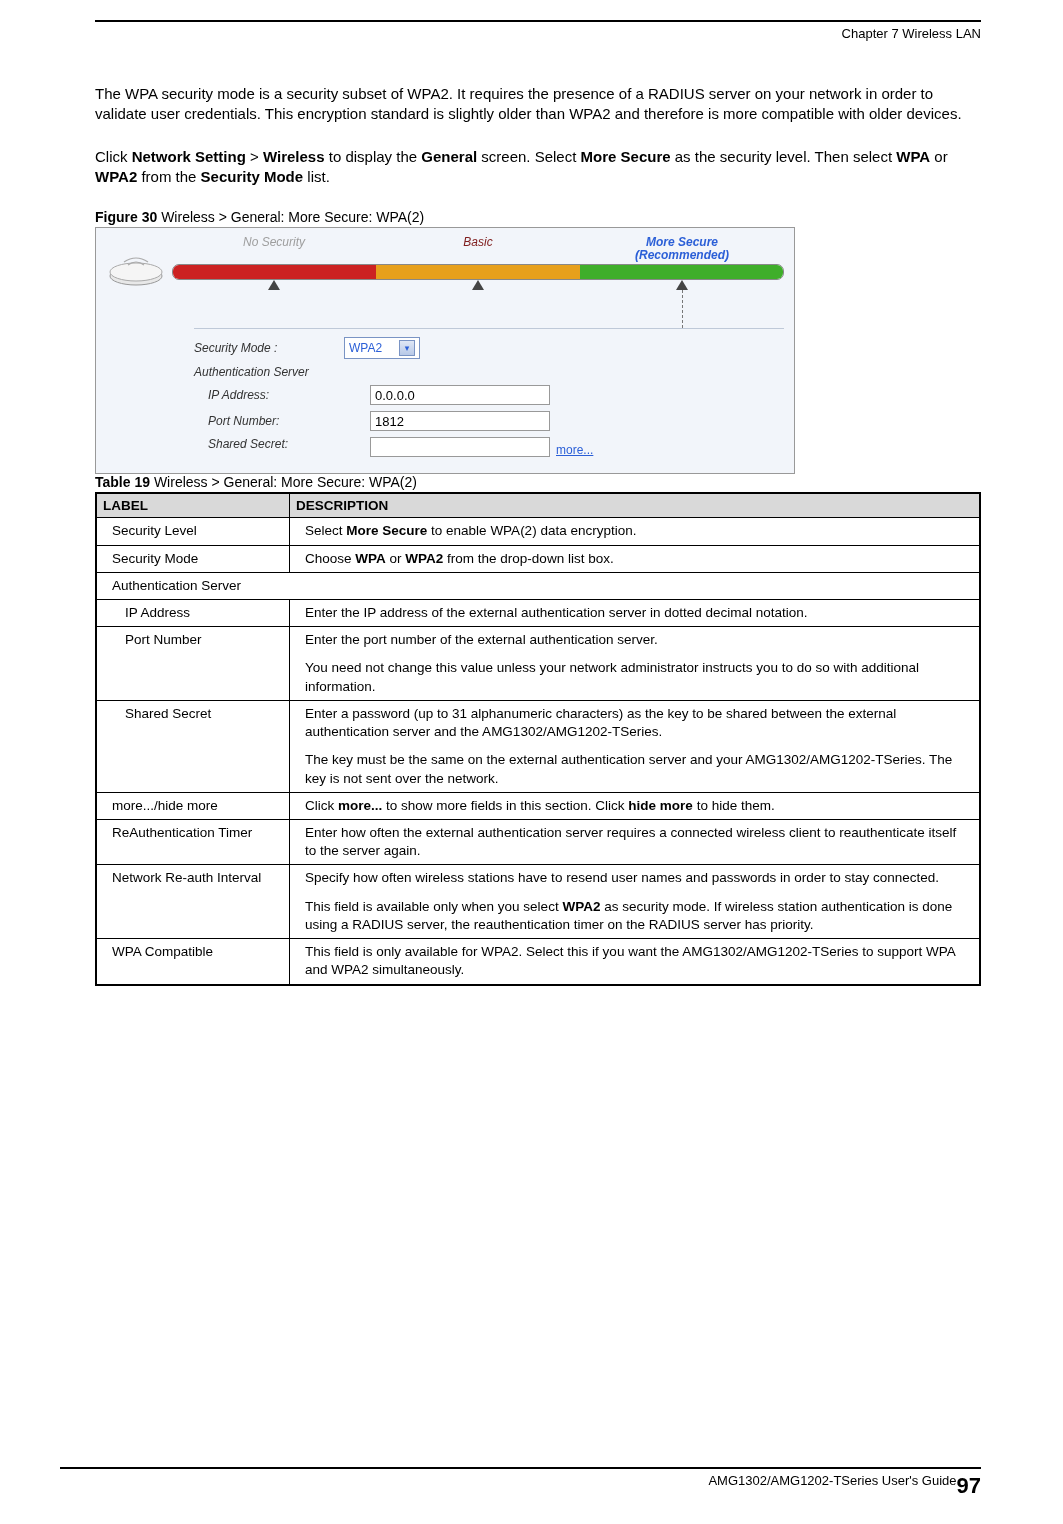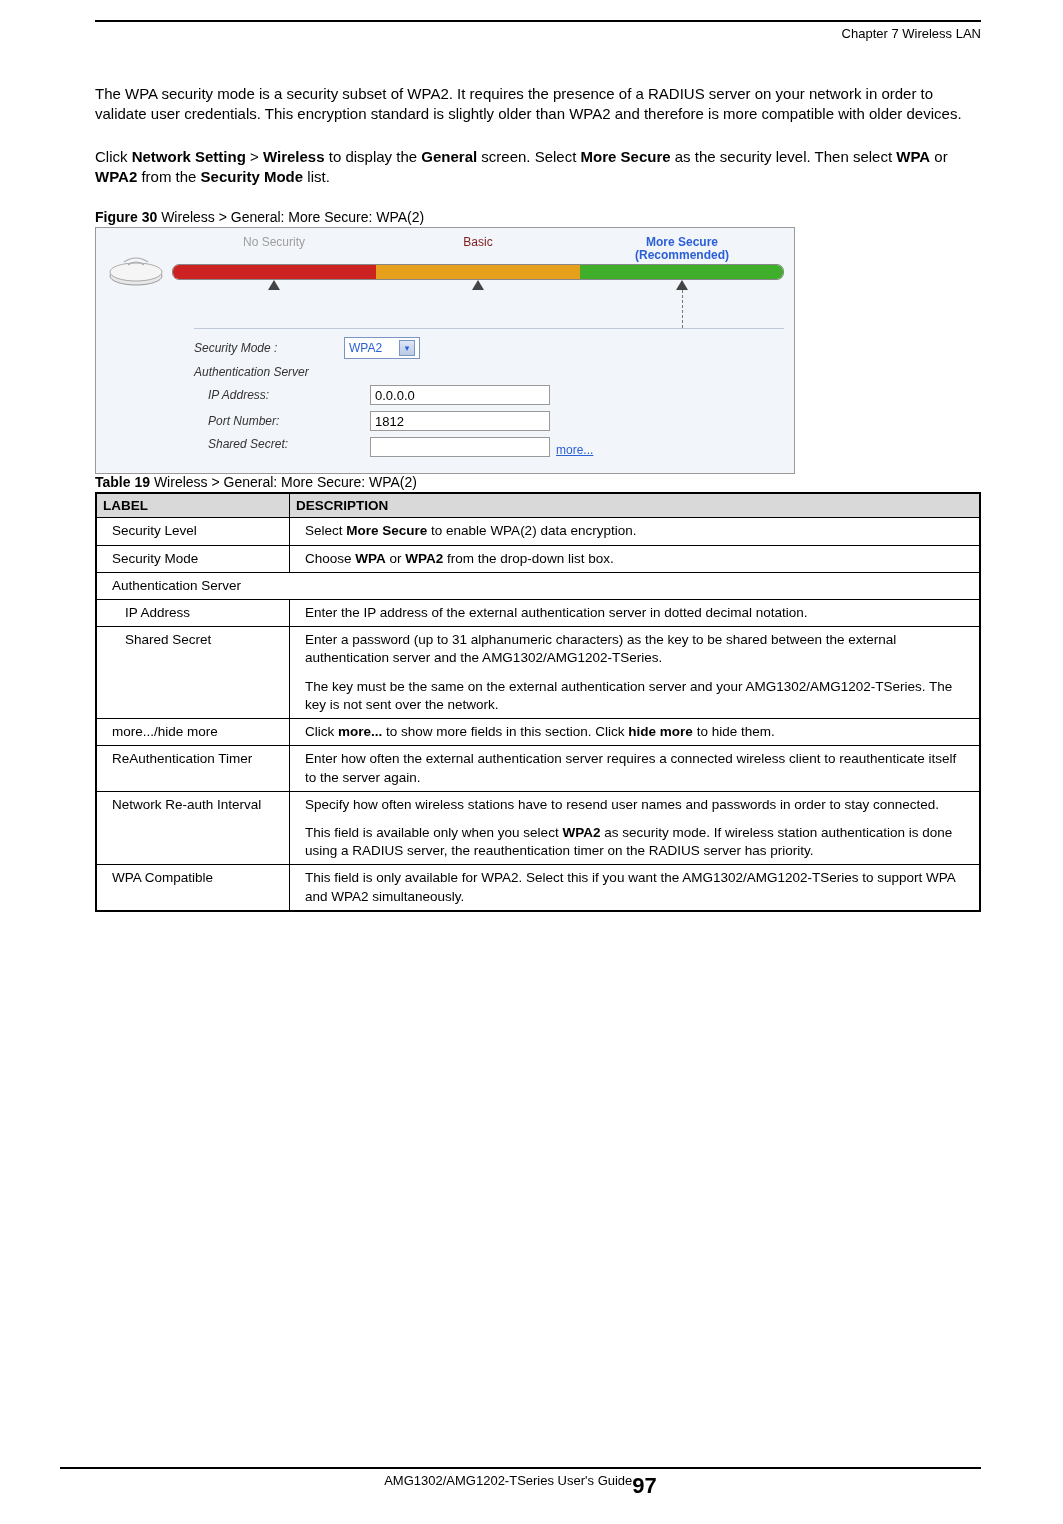--- a/index.html
+++ b/index.html
@@ -58,20 +58,21 @@
     width: 60px;
     height: 36px;
     margin-top: 16px;
     margin-right: 6px;
   }
   .router-icon svg { width:100%; height:100%; }
   .slider-area {
     flex: 1;
     position: relative;
     padding-top: 0;
+    font-style: italic;
   }
   .slider-labels {
     display: flex;
     font-size: 12px;
     margin-bottom: 2px;
   }
   .slider-labels div {
     flex: 1;
     text-align: center;
     line-height: 1.1;
@@ -199,21 +200,21 @@
   .col-label { width: 180px; }
   .indent-cell { padding-left: 28px !important; }
   .span2 { }
   .footer {
     position: absolute;
     bottom: 25px;
     left: 60px;
     right: 60px;
     border-top: 2px solid #000;
     display: flex;
-    justify-content: center;
+    justify-content: flex-end;
     padding-top: 4px;
     font-size: 13px;
   }
   .footer .pg {
     font-size: 22px;
     font-weight: bold;
   }
 </style>
 </head>
 <body>
@@ -314,20 +315,27 @@
         <td><span>Choose </span><span class="bold">WPA</span><span> or </span><span class="bold">WPA2</span><span> from the drop-down list box.</span></td>
       </tr>
       <tr>
         <td colspan="2" class="span2">Authentication Server</td>
       </tr>
       <tr>
         <td class="indent-cell">IP Address</td>
         <td>Enter the IP address of the external authentication server in dotted decimal notation.</td>
       </tr>
       <tr>
+        <td class="indent-cell">Port Number</td>
+        <td>
+              <p>Enter the port number of the external authentication server.</p>
+              <p>You need not change this value unless your network administrator instructs you to do so with additional information.</p>
+            </td>
+      </tr>
+      <tr>
         <td class="indent-cell">Shared Secret</td>
         <td>
               <p>Enter a password (up to 31 alphanumeric characters) as the key to be shared between the external authentication server and the AMG1302/AMG1202-TSeries.</p>
               <p>The key must be the same on the external authentication server and your AMG1302/AMG1202-TSeries. The key is not sent over the network.</p>
             </td>
       </tr>
       <tr>
         <td>more.../hide more</td>
         <td><span>Click </span><span class="bold">more...</span><span> to show more fields in this section. Click </span><span class="bold">hide more</span><span> to hide them.</span></td>
       </tr>

